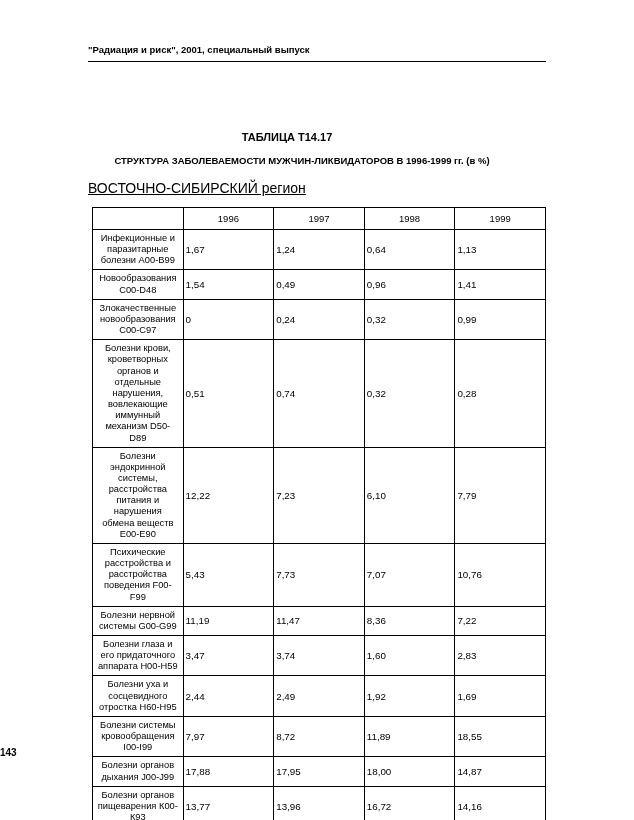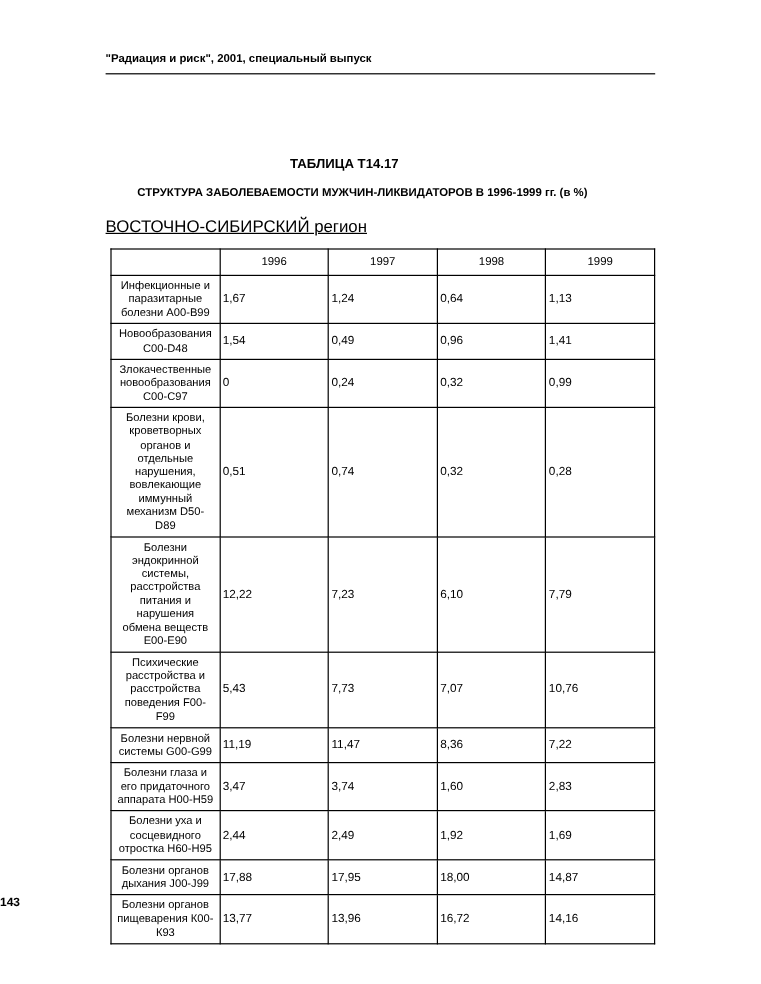--- a/index.html
+++ b/index.html
@@ -172,20 +172,27 @@
           <td class="value-cell">2,83</td>
         </tr>
         <tr>
           <td class="label-cell">Болезни уха и сосцевидного отростка Н60-Н95</td>
           <td class="value-cell">2,44</td>
           <td class="value-cell">2,49</td>
           <td class="value-cell">1,92</td>
           <td class="value-cell">1,69</td>
         </tr>
         <tr>
+          <td class="label-cell">Болезни системы кровообращения I00-I99</td>
+          <td class="value-cell">7,97</td>
+          <td class="value-cell">8,72</td>
+          <td class="value-cell">11,89</td>
+          <td class="value-cell">18,55</td>
+        </tr>
+        <tr>
           <td class="label-cell">Болезни органов дыхания J00-J99</td>
           <td class="value-cell">17,88</td>
           <td class="value-cell">17,95</td>
           <td class="value-cell">18,00</td>
           <td class="value-cell">14,87</td>
         </tr>
         <tr>
           <td class="label-cell">Болезни органов пищеварения К00-К93</td>
           <td class="value-cell">13,77</td>
           <td class="value-cell">13,96</td>

